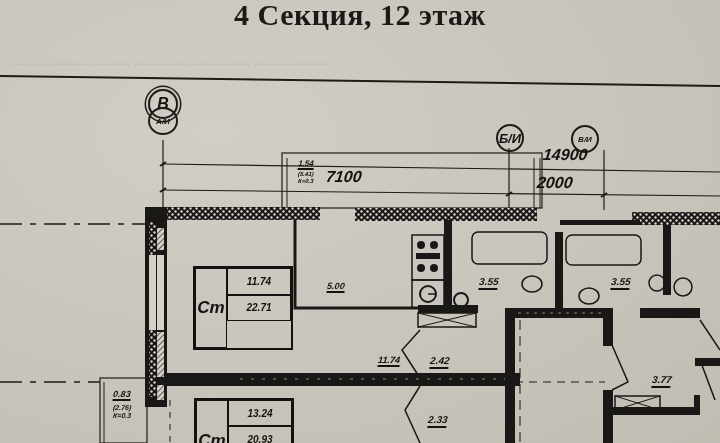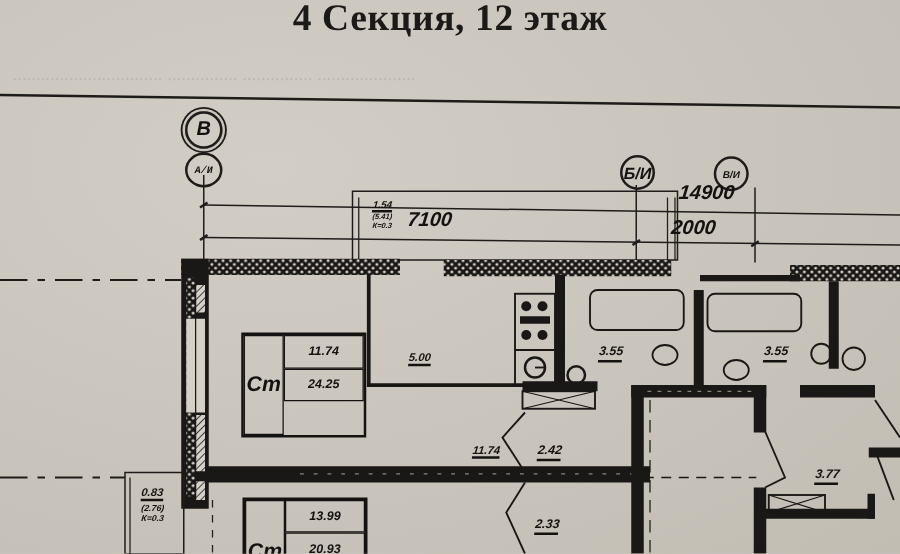--- a/index.html
+++ b/index.html
@@ -150,45 +150,45 @@
   <polyline points="420,330 402,350 420,378" fill="none" stroke="#1a1816" stroke-width="1.5"></polyline>
   <polyline points="420,386 405,410 420,443" fill="none" stroke="#1a1816" stroke-width="1.5"></polyline>
   <polyline points="612,345 628,382 612,390" fill="none" stroke="#1a1816" stroke-width="1.5"></polyline>
   <polyline points="700,320 720,350" fill="none" stroke="#1a1816" stroke-width="1.5"></polyline>
   <polyline points="700,360 715,400" fill="none" stroke="#1a1816" stroke-width="1.5"></polyline>
   <line x1="515" y1="382" x2="605" y2="382" stroke="#1a1816" stroke-width="1.2" stroke-dasharray="8,6"></line>
   <line x1="520" y1="320" x2="520" y2="443" stroke="#1a1816" stroke-width="1" stroke-dasharray="10,6"></line>
 </svg>
 
 <div class="axis double" style="left:148px;top:89px;width:26px;height:26px;font-size:16px;">В</div>
-<div class="axis" style="left:148px;top:122px;width:26px;height:24px;font-size:8px;font-family:Liberation Mono, monospace;">А/И</div>
+<div class="axis" style="left:148px;top:107px;width:26px;height:24px;font-size:8px;">А/И</div>
 <div class="axis" style="left:496px;top:124px;width:24px;height:24px;font-size:13px;">Б/И</div>
 <div class="axis" style="left:571px;top:125px;width:24px;height:24px;font-size:8px;">В/И</div>
 
 <div class="lbl" style="left:543px;top:146px;font-size:16px;">14900</div>
 <div class="lbl" style="left:326px;top:168px;font-size:16px;">7100</div>
 <div class="lbl" style="left:537px;top:174px;font-size:16px;">2000</div>
 
 <div class="lbl ul" style="left:298px;top:160px;font-size:8px;">1.54</div>
 <div class="lbl" style="left:298px;top:171px;font-size:6px;">(5.41)</div>
 <div class="lbl" style="left:298px;top:178px;font-size:6px;">К=0.3</div>
 
 <div class="lbl ul" style="left:113px;top:390px;font-size:9px;">0.83</div>
 <div class="lbl" style="left:113px;top:404px;font-size:7px;">(2.76)</div>
 <div class="lbl" style="left:113px;top:412px;font-size:7px;">К=0.3</div>
 
 <div class="tbl" style="left:193px;top:266px;width:96px;height:80px;grid-template-columns:32px 1fr;grid-template-rows:1fr 1fr 1fr;">
   <div class="cell code">Ст</div>
   <div class="cell">11.74</div>
-  <div class="cell">24.25</div>
+  <div class="cell">22.71</div>
 </div>
 
 <div class="tbl" style="left:194px;top:398px;width:96px;height:60px;grid-template-columns:32px 1fr;grid-template-rows:26px 26px;">
   <div class="cell code" style="grid-row:1 / span 2;align-items:flex-end;padding-bottom:0;">Ст</div>
-  <div class="cell">13.99</div>
+  <div class="cell">13.24</div>
   <div class="cell">20.93</div>
 </div>
 
 <div class="lbl ul" style="left:327px;top:282px;font-size:9px;">5.00</div>
 <div class="lbl ul" style="left:479px;top:277px;font-size:10px;">3.55</div>
 <div class="lbl ul" style="left:611px;top:277px;font-size:10px;">3.55</div>
 <div class="lbl ul" style="left:378px;top:356px;font-size:9px;">11.74</div>
 <div class="lbl ul" style="left:430px;top:356px;font-size:10px;">2.42</div>
 <div class="lbl ul" style="left:428px;top:415px;font-size:10px;">2.33</div>
 <div class="lbl ul" style="left:652px;top:375px;font-size:10px;">3.77</div>

